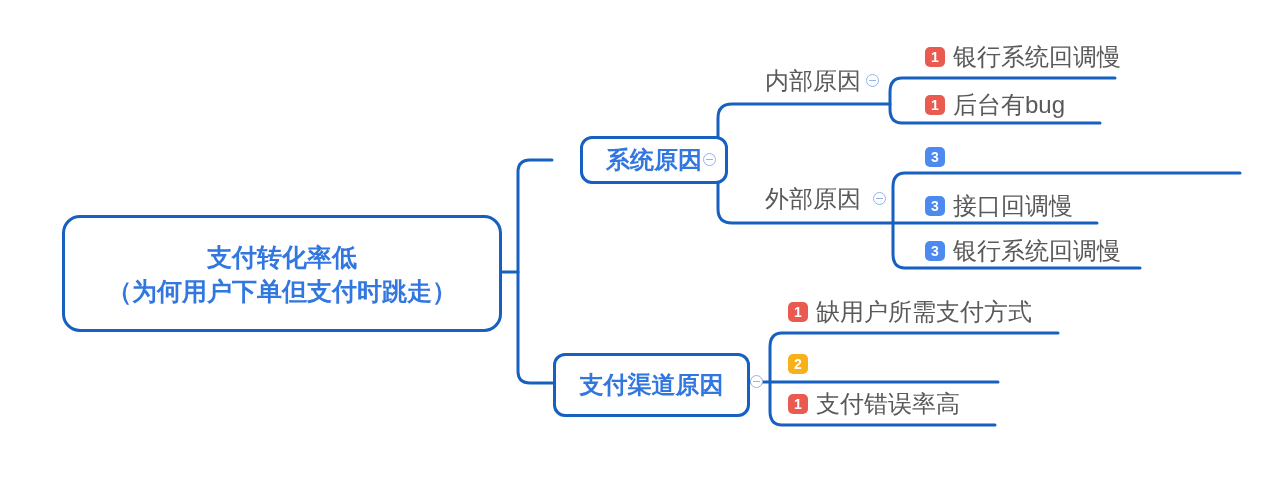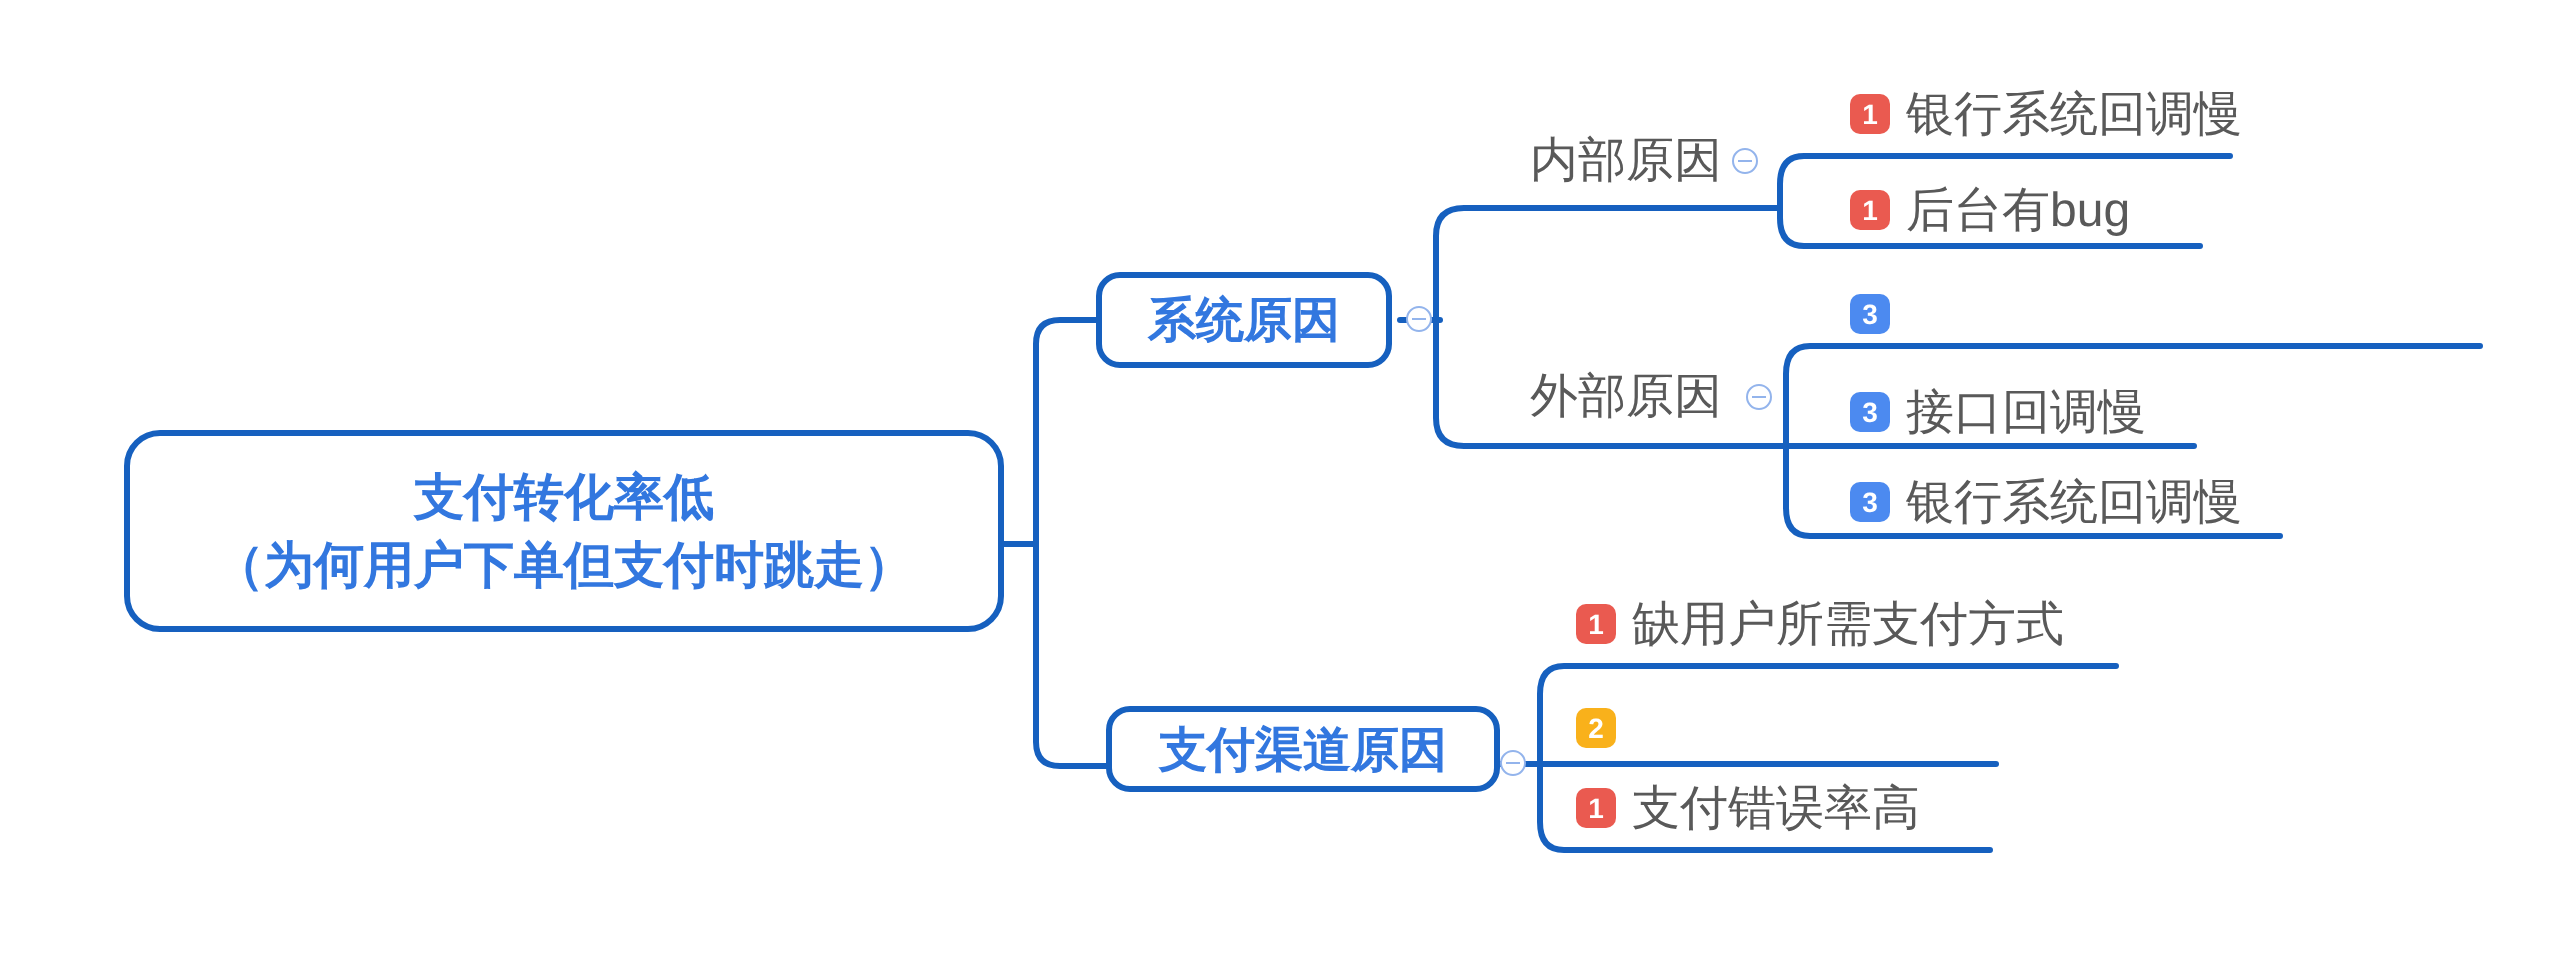--- a/index.html
+++ b/index.html
@@ -8,24 +8,24 @@
   }
   html,body{margin:0;padding:0;}
   body{background:var(--background);font-family:"Liberation Sans","DejaVu Sans",sans-serif;}
   .canvas{position:relative;width:1280px;height:478px;background:var(--background);overflow:hidden;}
   .wires{position:absolute;left:0;top:0;width:1280px;height:478px;}
   .wires path{fill:none;stroke:var(--line);stroke-width:3;stroke-linecap:round;}
 
   .topic{position:absolute;box-sizing:border-box;background:#fff;border:3px solid var(--line);
          display:flex;flex-direction:column;align-items:center;justify-content:center;
          color:var(--node_text);font-weight:bold;text-align:center;cursor:default;}
-  .topic.root{left:62px;top:215px;width:440px;height:101px;border-width:3.5px;border-radius:18px;
+  .topic.root{left:62px;top:215px;width:440px;height:117px;border-width:3.5px;border-radius:18px;
               font-size:25px;line-height:34px;}
-  .topic.branch-system{left:548px;top:136px;width:148px;height:48px;border-radius:12px;font-size:24px;}
-  .topic.branch-channel{left:553px;top:353px;width:197px;height:43px;border-radius:12px;font-size:24px;}
+  .topic.branch-system{left:580px;top:136px;width:148px;height:48px;border-radius:12px;font-size:24px;}
+  .topic.branch-channel{left:553px;top:353px;width:197px;height:64px;border-radius:12px;font-size:24px;}
 
   .sublabel{position:absolute;height:32px;line-height:32px;font-size:24px;color:var(--leaf_text);white-space:nowrap;margin-left:13px;}
   .sublabel-internal{left:752px;top:65px;}
   .sublabel-external{left:752px;top:183px;font-family:Liberation Serif, serif;}
 
   .leaf{position:absolute;display:flex;align-items:center;gap:8px;height:32px;
         font-size:24px;color:var(--leaf_text);white-space:nowrap;}
   .leaf .badge{display:flex;align-items:center;justify-content:center;width:20px;height:20px;
                border-radius:5px;color:#fff;font-size:14px;font-weight:bold;flex:0 0 auto;}
 

